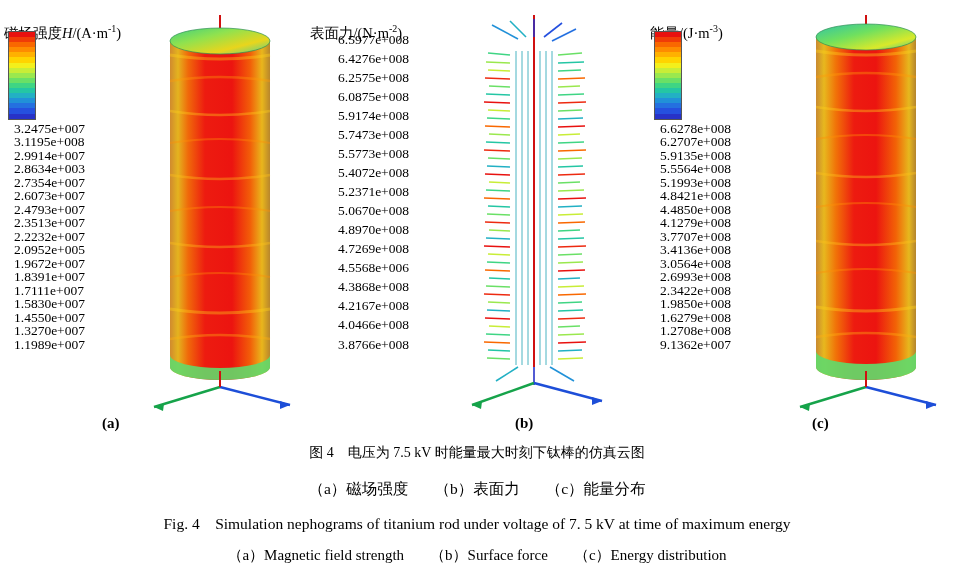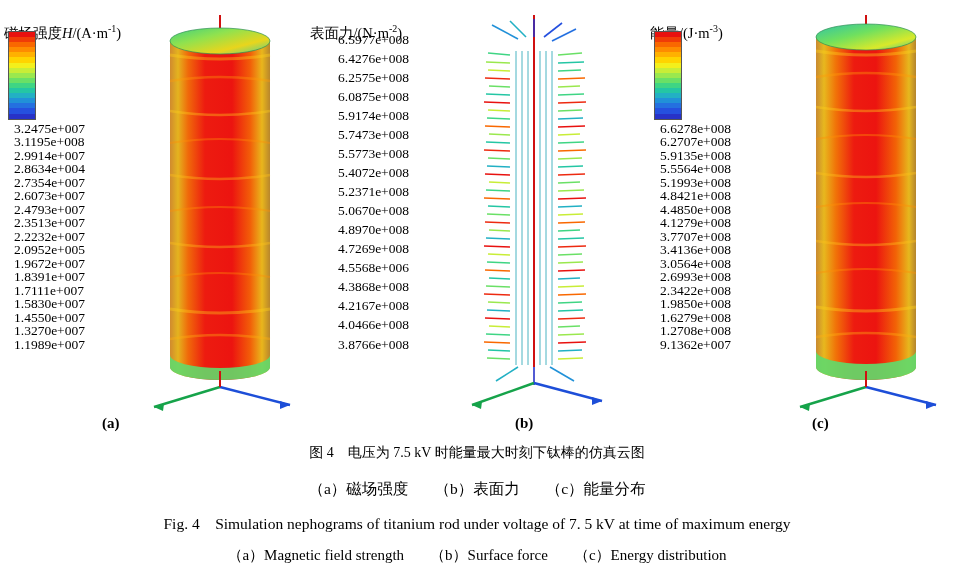--- a/index.html
+++ b/index.html
@@ -122,21 +122,21 @@
         <div class="swatch" style="background:#22b0c4"></div>
         <div class="swatch" style="background:#2191d8"></div>
         <div class="swatch" style="background:#2470e0"></div>
         <div class="swatch" style="background:#2550df"></div>
         <div class="swatch" style="background:#2732c8"></div>
       </div>
       <div class="legend-labels" style="height:322px;justify-content:space-between;padding:2px 0;">
         <div class="lab">3.2475e+007</div>
         <div class="lab">3.1195e+008</div>
         <div class="lab">2.9914e+007</div>
-        <div class="lab">2.8634e+004</div>
+        <div class="lab">2.8634e+003</div>
         <div class="lab">2.7354e+007</div>
         <div class="lab">2.6073e+007</div>
         <div class="lab">2.4793e+007</div>
         <div class="lab">2.3513e+007</div>
         <div class="lab">2.2232e+007</div>
         <div class="lab">2.0952e+005</div>
         <div class="lab">1.9672e+007</div>
         <div class="lab">1.8391e+007</div>
         <div class="lab">1.7111e+007</div>
         <div class="lab">1.5830e+007</div>

